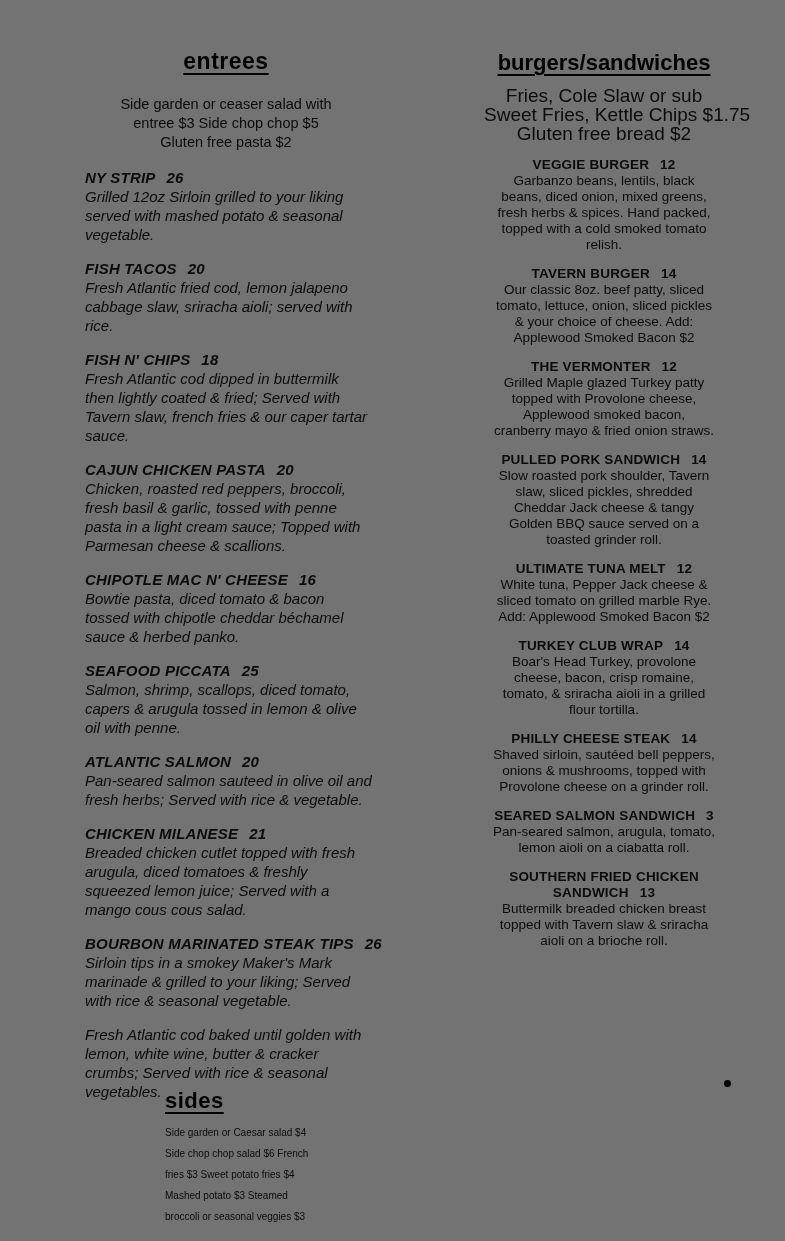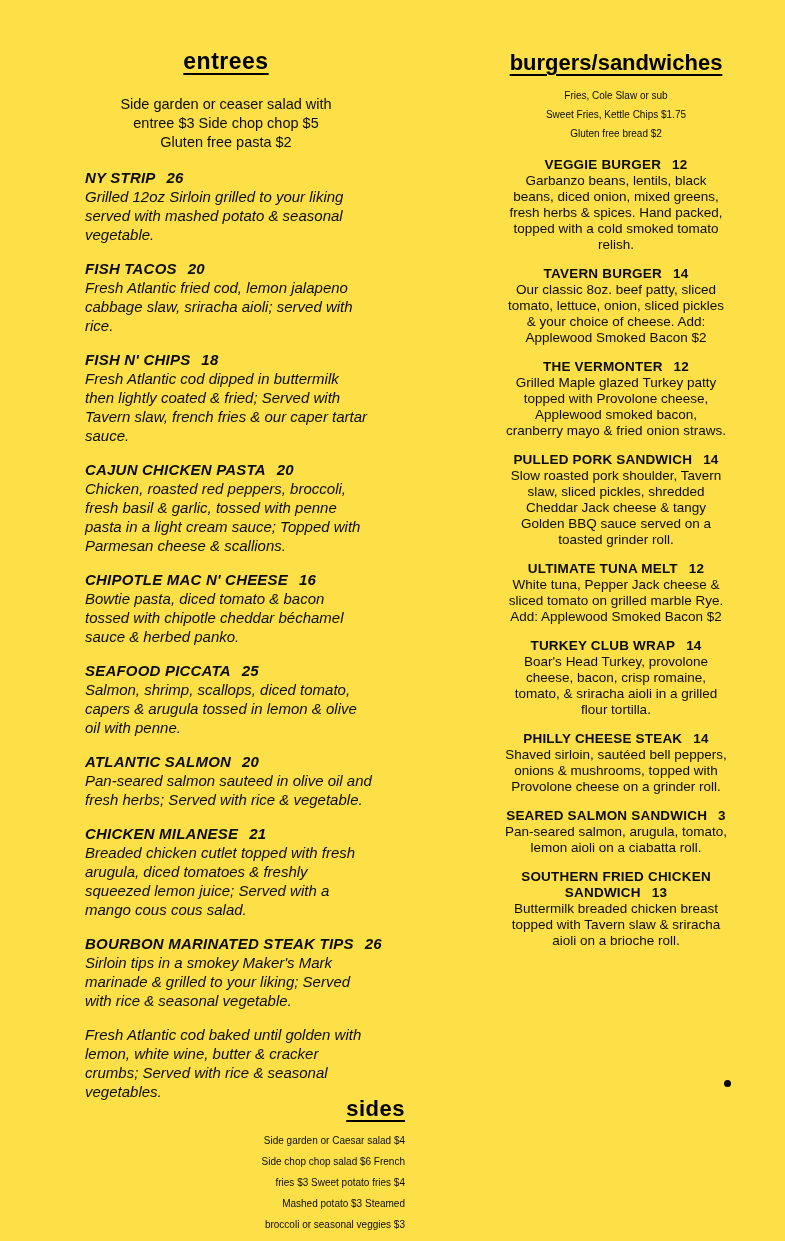--- a/index.html
+++ b/index.html
@@ -1,57 +1,56 @@
 <!DOCTYPE html>
 <html><head>
 <meta charset="utf-8">
 <style>
   * { box-sizing: border-box; margin: 0; padding: 0; }
   html, body { background: #ffffff; }
   .page {
     position: relative;
     width: 785px;
     height: 1241px;
-    background: #fde047;
+    background: #737373;
     overflow: hidden;
     font-family: "Liberation Sans", sans-serif;
     color: #0b0b0b;
   }
   .col { position: absolute; }
   .col-left  { left: 85px;  top: 48px; width: 282px; }
-  .col-right { left: 496px; top: 50px; width: 240px; }
+  .col-right { left: 484px; top: 50px; width: 240px; }
 
   .heading {
     font-weight: bold;
     text-decoration: underline;
     text-decoration-thickness: 2px;
     text-underline-offset: 4px;
     color: #000;
   }
   .col-left  .heading { font-size: 23px; text-align: center; margin-bottom: 20px; letter-spacing: .5px; }
   .col-right .heading { font-size: 22px; text-align: center; margin-bottom: 10px; }
 
   .intro { white-space: pre; text-align: center; }
   .col-left  .intro { font-size: 14.5px; line-height: 19px; margin-bottom: 16px; }
-  .col-right .intro { font-size: 10px; line-height: 19px; margin-bottom: 14px; }
+  .col-right .intro { font-size: 19px; line-height: 19px; margin-bottom: 14px; }
 
   .col-left  .menu-item { margin-bottom: 15px; font-size: 15px; line-height: 19px; font-style: italic; }
   .col-right .menu-item { margin-bottom: 13px; font-size: 13.5px; line-height: 16px; text-align: center; }
 
   .item-head { font-weight: bold; white-space: pre; letter-spacing: .2px; }
   .item-price { margin-left: 11px; }
   .item-desc { white-space: pre; }
 
   .sides {
     position: absolute;
     left: 165px;
     top: 1088px;
     width: 240px;
-    text-align: right;
-    margin-top: 8px;
+    text-align: left;
   }
   .sides .heading { display: block; font-size: 22px; margin-bottom: 8px; letter-spacing: .5px; }
   .sides-text { white-space: pre; font-size: 10px; line-height: 21px; }
 
   .dot {
     position: absolute;
     left: 724px;
     top: 1080px;
     width: 7px;
     height: 7px;

